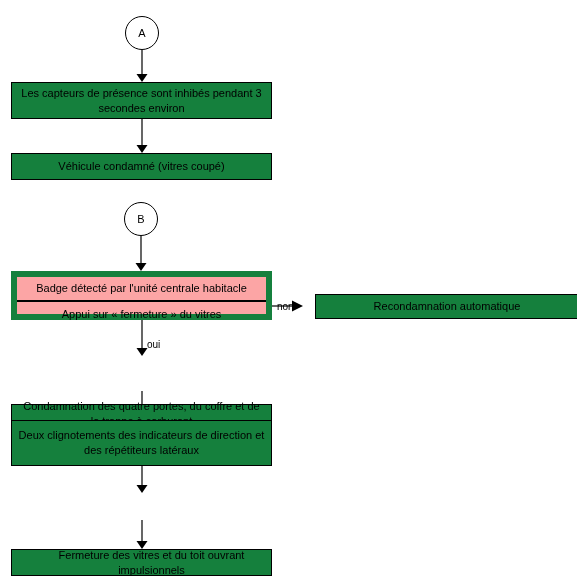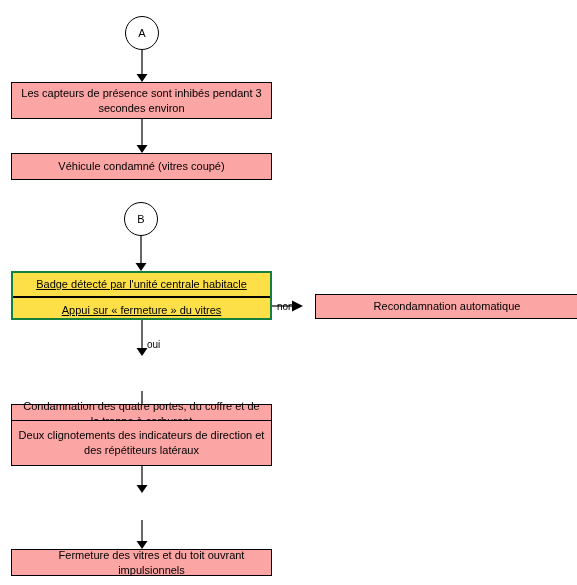--- a/index.html
+++ b/index.html
@@ -15,21 +15,21 @@
     position: relative;
     width: 577px;
     height: 585px;
     background: #ffffff;
     overflow: hidden;
   }
   .node-box {
     position: absolute;
     box-sizing: border-box;
     border: 1px solid #000000;
-    background: #fca5a5;
+    background: #15803d;
     display: flex;
     align-items: center;
     justify-content: center;
     text-align: center;
     font-size: 11px;
     line-height: 15px;
     padding: 2px 6px;
   }
   .connector-circle {
     position: absolute;
@@ -39,23 +39,22 @@
     background: #ffffff;
     display: flex;
     align-items: center;
     justify-content: center;
     font-size: 11px;
     line-height: 1;
   }
   .stack-box {
     position: absolute;
     box-sizing: border-box;
-    border: 2px solid #15803d;
-    background: #fde047;
-    text-decoration: underline;
+    border: 6px solid #15803d;
+    background: #fca5a5;
   }
   .stack-row {
     box-sizing: border-box;
     display: flex;
     align-items: center;
     justify-content: center;
     text-align: center;
     font-size: 11px;
     line-height: 15px;
     height: 24px;

